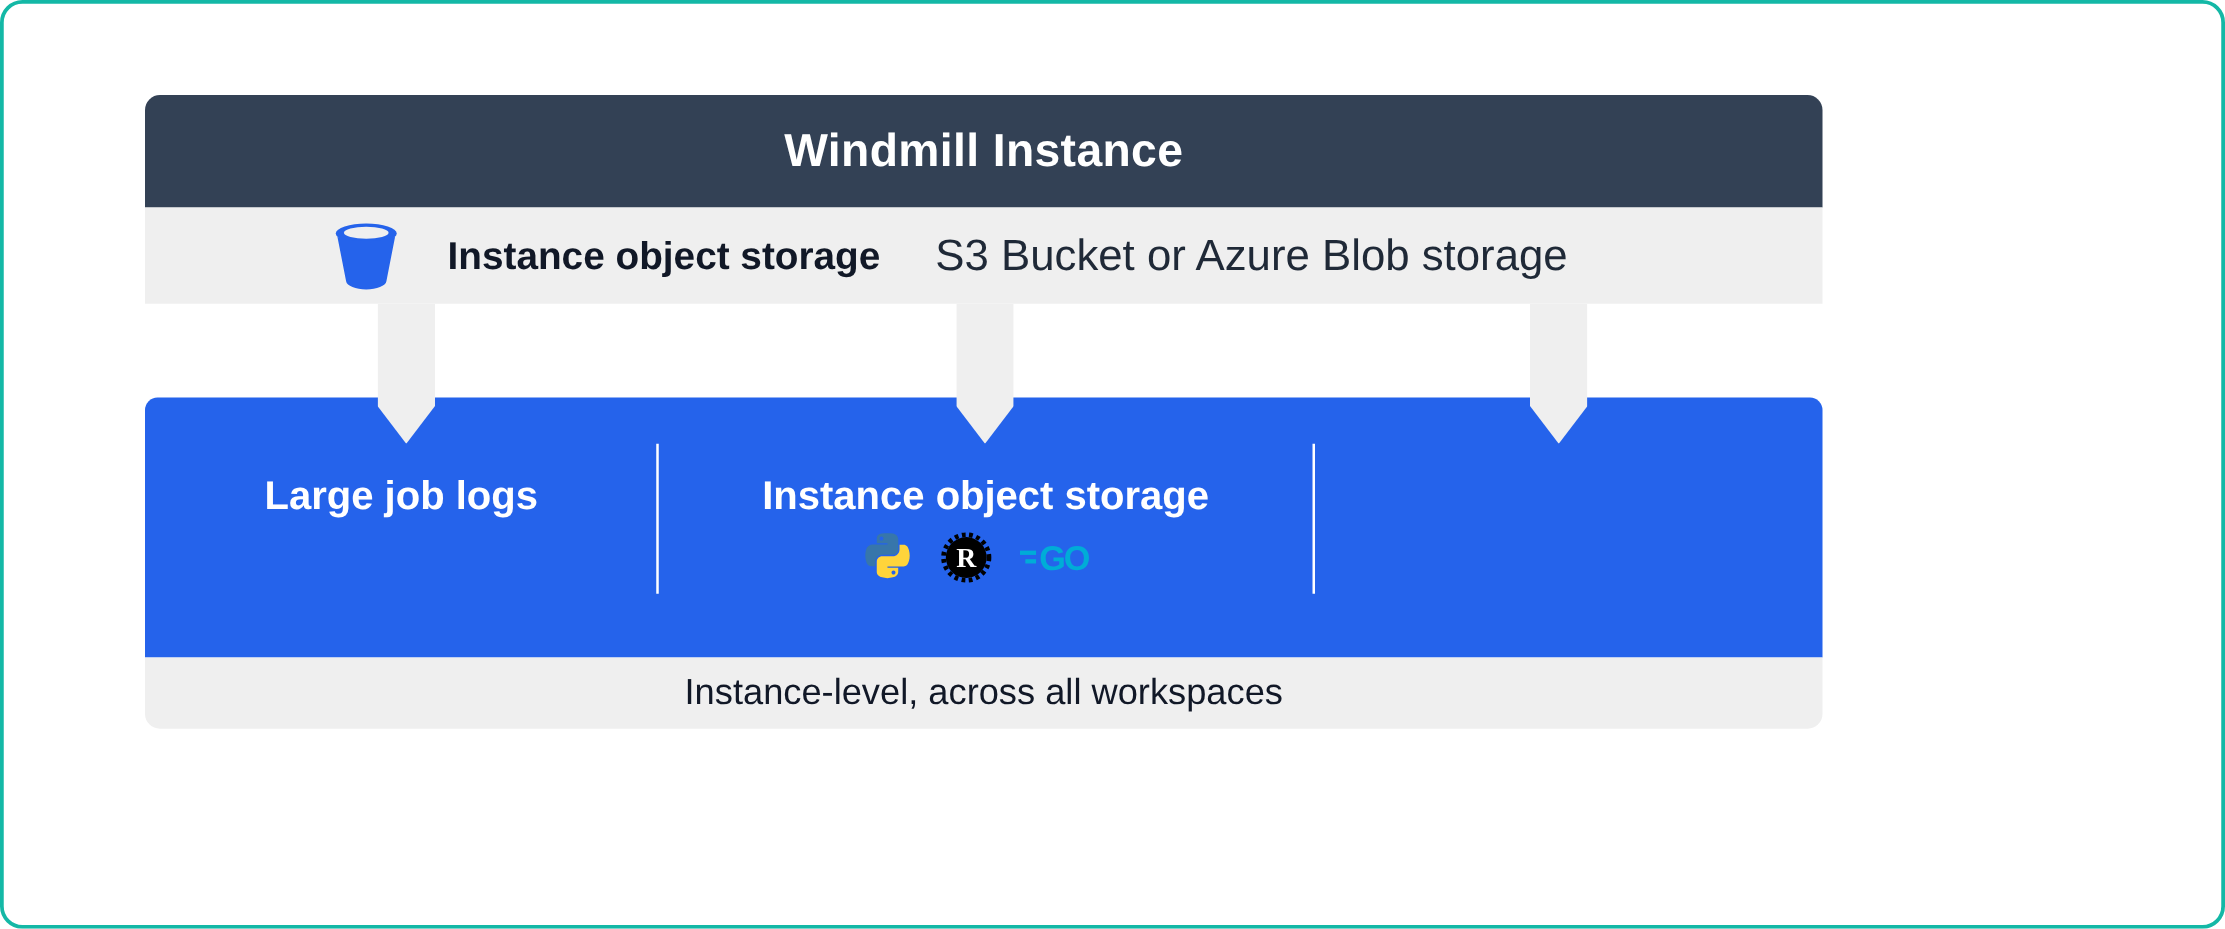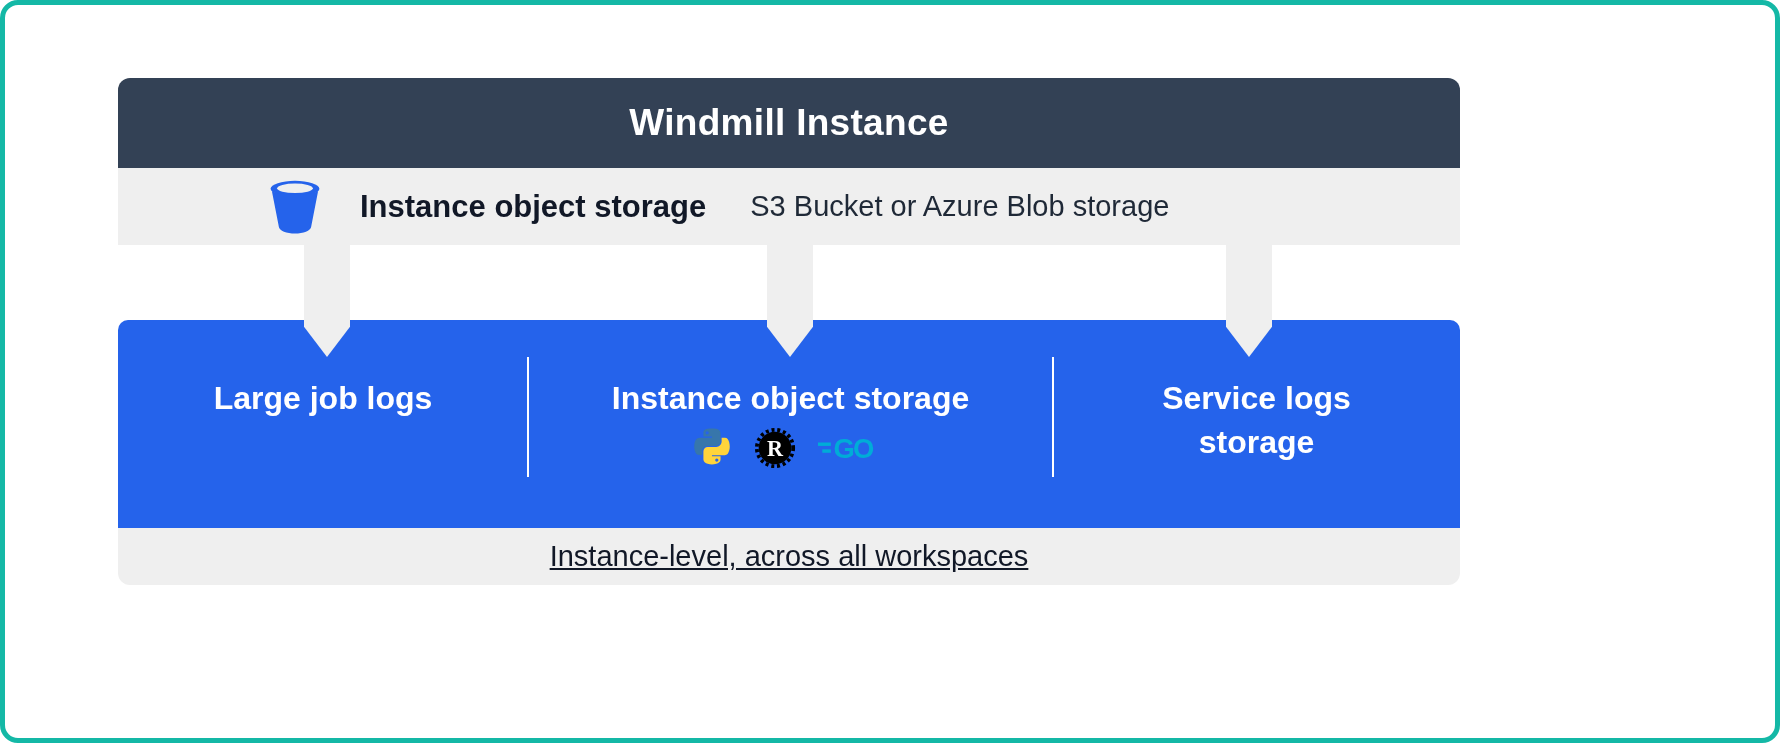--- a/index.html
+++ b/index.html
@@ -4,21 +4,21 @@
 <style>
   * { margin: 0; padding: 0; box-sizing: border-box; }
   html, body { background: #ffffff; }
   body { font-family: "Liberation Sans", "DejaVu Sans", sans-serif; }
 
   .stage {
     position: relative;
     width: 1780px;
     height: 743px;
     background: #ffffff;
-    border: 5px solid #14b8a6;
+    border: 3px solid #14b8a6;
     border-radius: 18px;
     overflow: hidden;
   }
 
   .header {
     position: absolute;
     left: 113px; top: 73px;
     width: 1342px; height: 90px;
     background: #334155;
     border-radius: 12px 12px 0 0;
@@ -46,21 +46,21 @@
   .bucket-wrap svg { display: block; }
   .sub-title {
     margin-left: 36px;
     font-size: 31px;
     font-weight: bold;
     color: #111827;
     white-space: nowrap;
   }
   .sub-sub {
     margin-left: 44px;
-    font-size: 29px;
+    font-size: 35px;
     color: #1f2937;
     white-space: nowrap;
   }
 
   .connector {
     position: absolute;
     top: 240px;
     width: 46px; height: 112px;
     background: #efefef;
     clip-path: polygon(0 0, 100% 0, 100% 73%, 50% 100%, 0 73%);
@@ -113,21 +113,20 @@
   .footer {
     position: absolute;
     left: 113px; top: 523px;
     width: 1342px; height: 57px;
     background: #efefef;
     border-radius: 0 0 12px 12px;
     display: flex; align-items: center; justify-content: center;
     font-size: 29px;
     color: #111827;
     z-index: 2;
-    text-decoration: underline;
   }
 </style>
 </head>
 <body>
 
 <div class="stage">
 
   <div class="header">
     <span>Windmill Instance</span>
   </div>
@@ -177,24 +176,20 @@
             <rect x="0" y="11" width="15" height="4" fill="#00ACD7"></rect>
             <rect x="5" y="19" width="10" height="4" fill="#00ACD7"></rect>
             <text x="18" y="29" font-size="32" font-weight="bold" letter-spacing="-2" fill="#00ACD7" font-family="'Liberation Sans', sans-serif">GO</text>
           </svg>
         </span>
       </div>
     </div>
 
     <div class="divider d2"></div>
 
-    <div class="sec sec3">
-      <div>Service logs</div>
-      <div>storage</div>
-    </div>
 
   </div>
 
   <div class="footer">
     <span>Instance-level, across all workspaces</span>
   </div>
 
 </div>
 
 </body></html>

